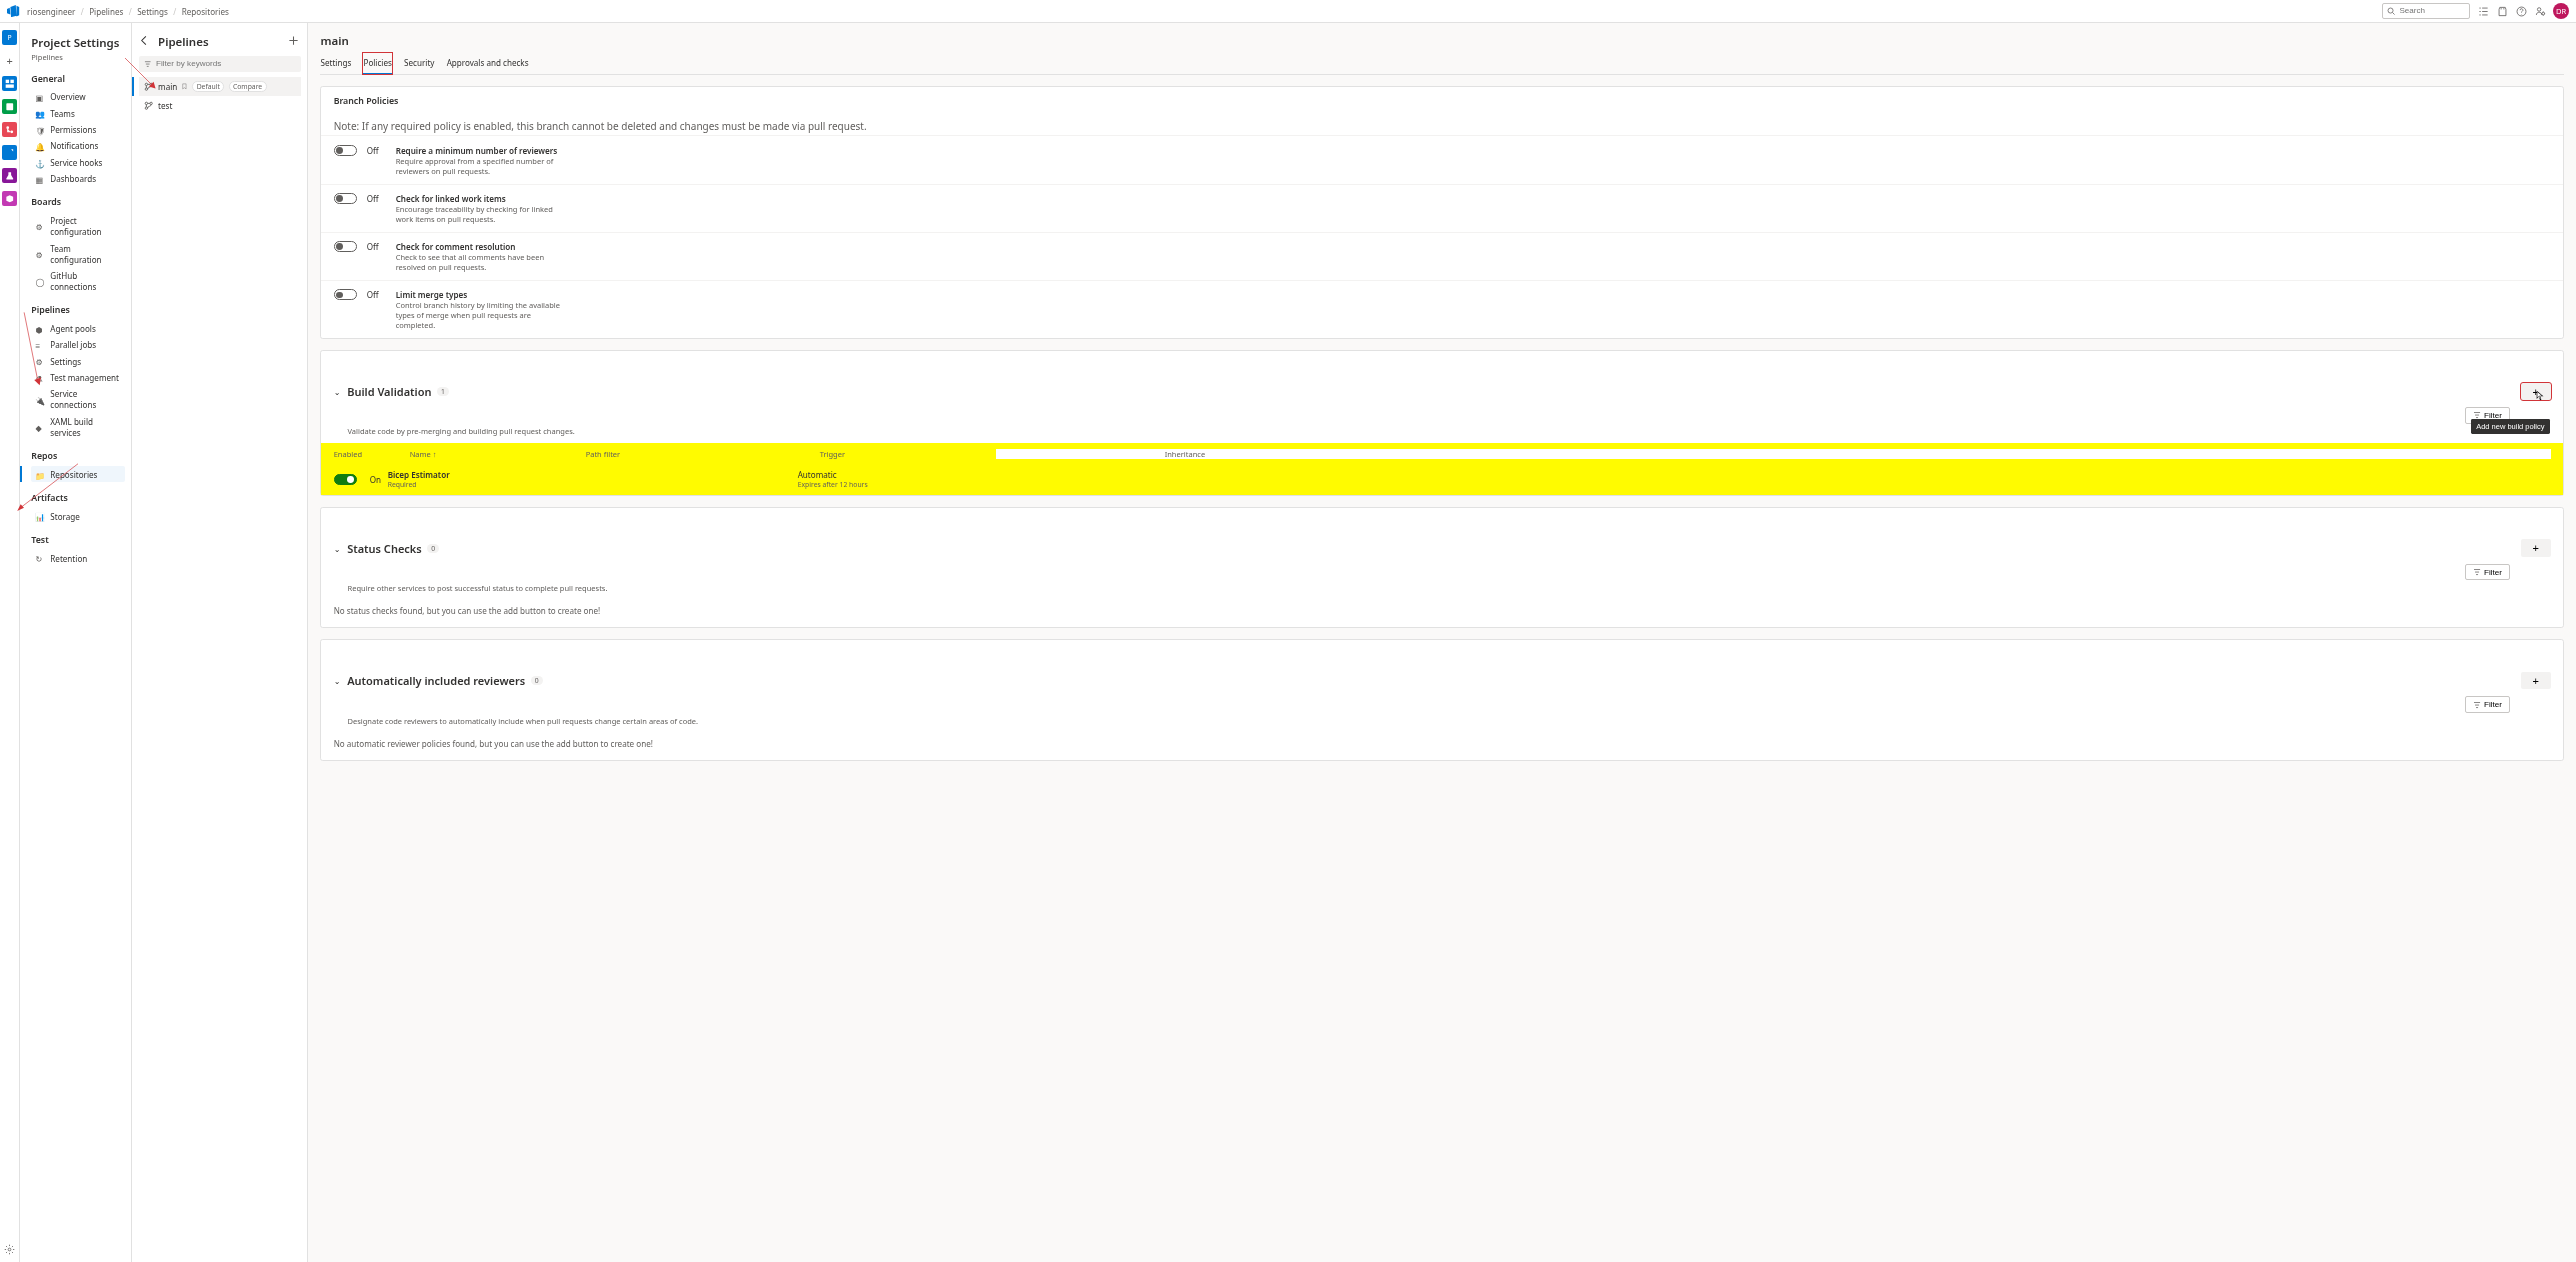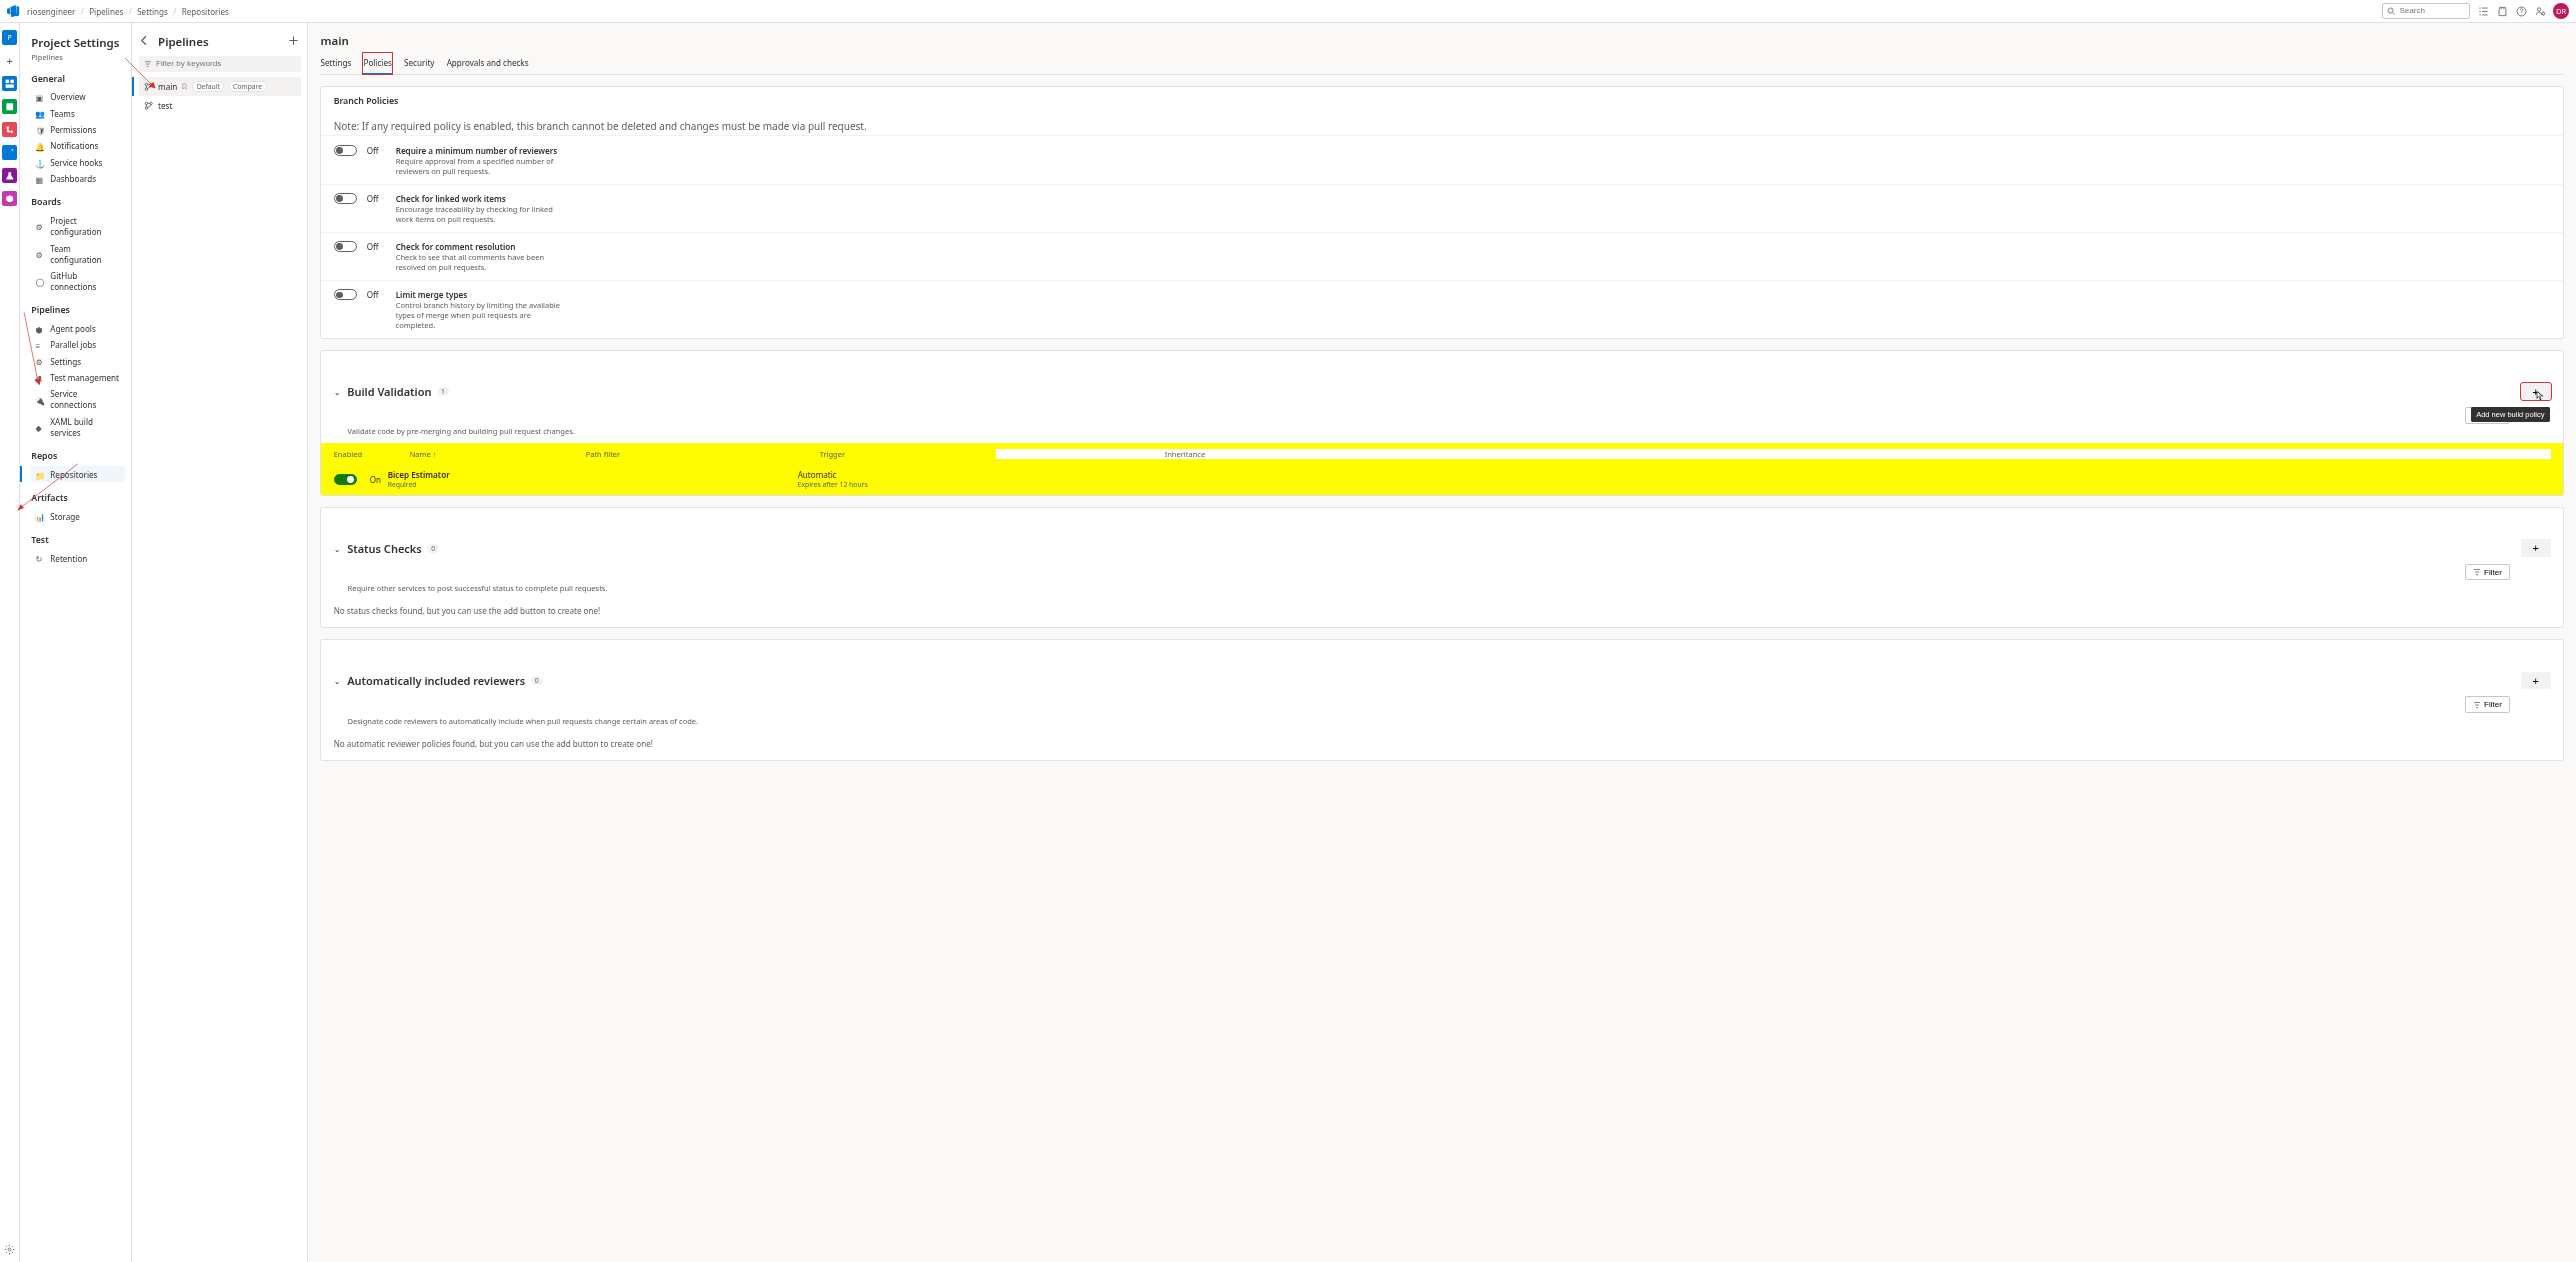--- a/index.html
+++ b/index.html
@@ -94,21 +94,21 @@
   .bv-row .col-name .nm { font-size: 8.1px; font-weight: 600; }
   .bv-row .col-name .req { font-size: 6.8px; color: #605e5c; }
   .bv-row .col-path { width: 234px; }
   .bv-row .col-trigger { width: 176px; }
   .bv-row .col-trigger .tg { font-size: 8.1px; }
   .bv-row .col-trigger .exp { font-size: 6.8px; color: #605e5c; }
   .bv-row .col-inh { flex: 1; background: #fff; }
 
   .empty-msg { font-size: 8.1px; color: #605e5c; padding: 5.4px 12.2px 11px; }
 
-  .tooltip { position: absolute; top: 24px; right: 0.7px; background: #323130; color: #fff; font-size: 7.5px; padding: 3.4px 5.4px; border-radius: 1.4px; white-space: nowrap; z-index: 50; }
+  .tooltip { position: absolute; top: 36px; right: 0.7px; background: #323130; color: #fff; font-size: 7.5px; padding: 3.4px 5.4px; border-radius: 1.4px; white-space: nowrap; z-index: 50; }
   .cursor-pointer-ov { position: absolute; font-size: 9.5px; pointer-events: none; }
 
   
   .annot-arrow { position: absolute; pointer-events: none; }
   svg { display: block; }
 </style>
 </head>
 <body>
 
 <div class="top-header">

